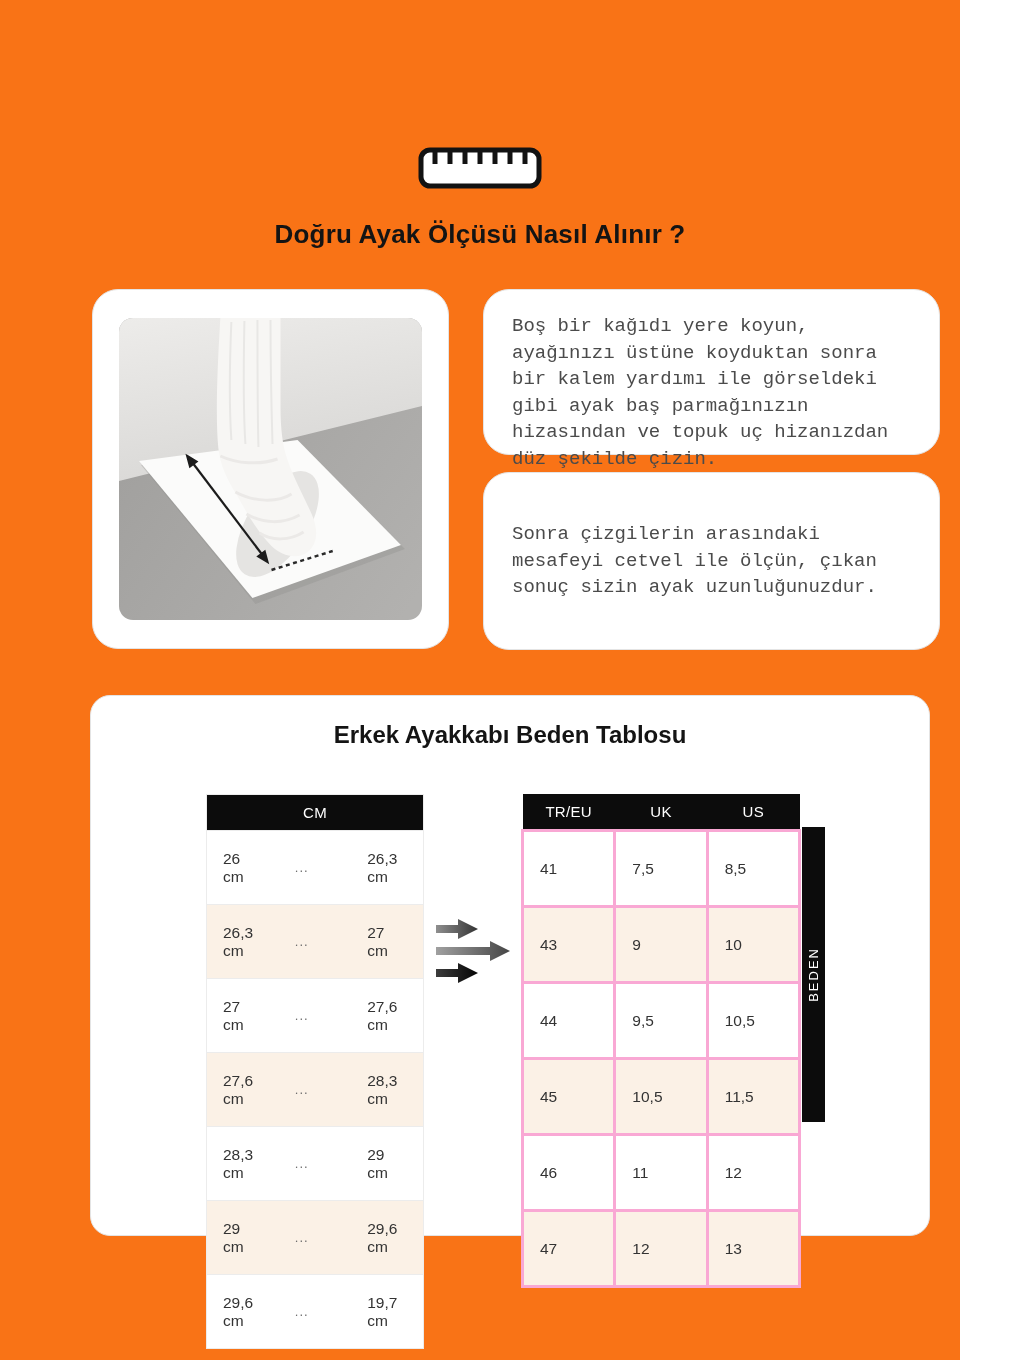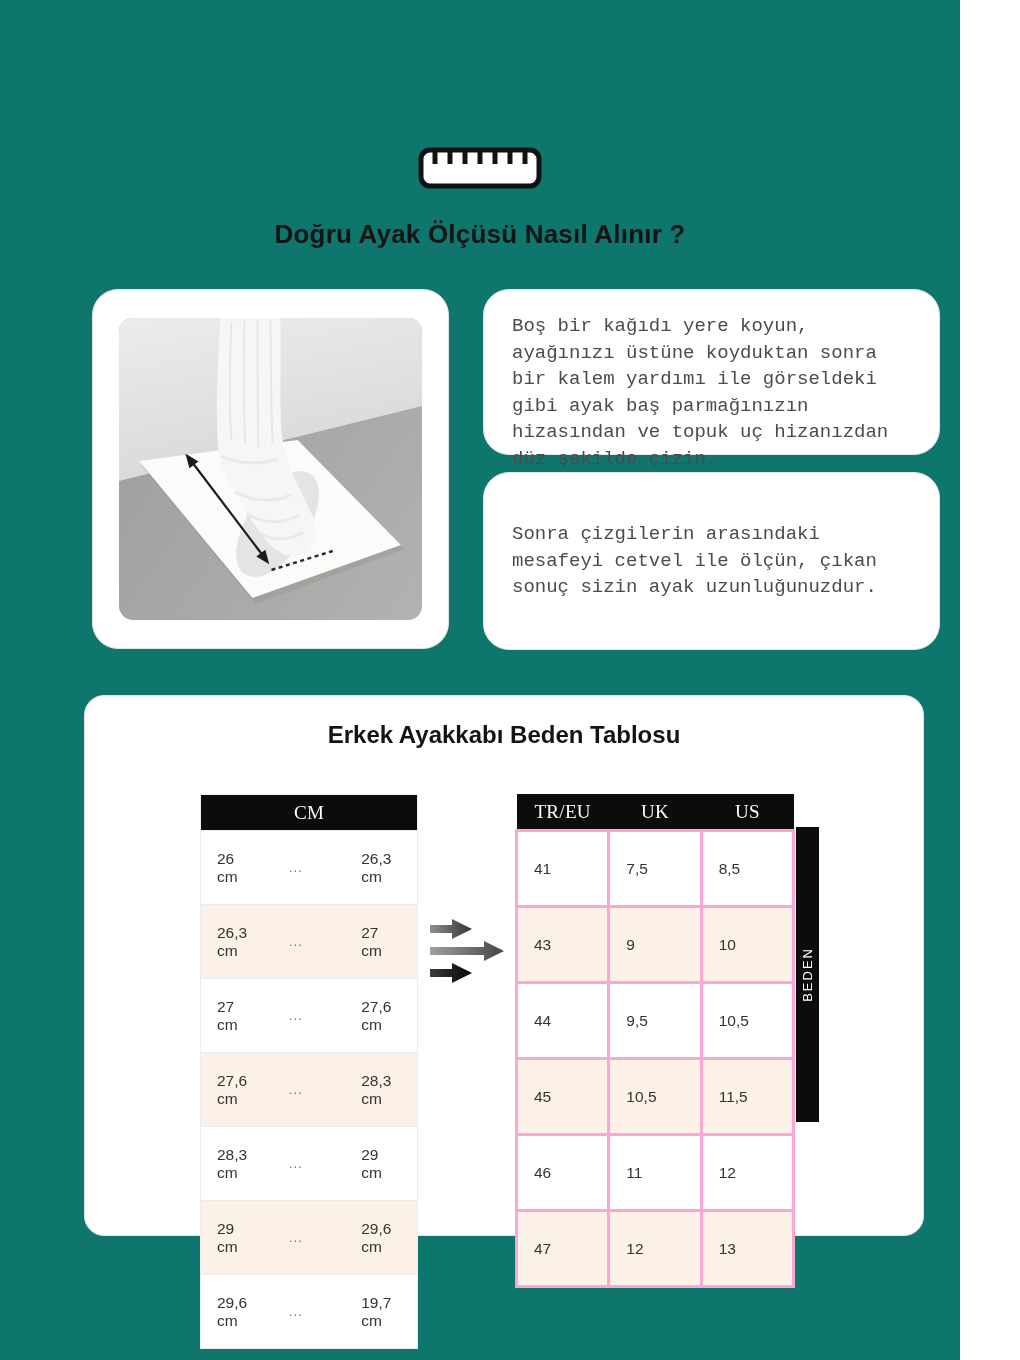--- a/index.html
+++ b/index.html
@@ -1,21 +1,21 @@
 <!DOCTYPE html>
 <html><head>
 <meta charset="utf-8">
 <style>
   html,body{margin:0;padding:0;}
   body{
     width:1020px;height:1360px;background:#ffffff;
     font-family:"Liberation Sans","DejaVu Sans",sans-serif;
     color:#222;
   }
-  .page{position:relative;width:960px;height:1360px;overflow:hidden;background:#0f766e;}
+  .page{position:relative;width:960px;height:1360px;overflow:hidden;background:#f97316;}
 
   
   .ruler{position:absolute;top:147px;left:50%;transform:translateX(-50%);width:124px;height:40px;}
 
   .main-title{
     position:absolute;top:219px;left:0;width:100%;text-align:center;margin:0;
     font-size:26px;font-weight:700;color:#141414;letter-spacing:.2px;
   }
 
   
@@ -31,31 +31,31 @@
     position:absolute;left:483px;width:457px;background:#fff;
     border:1px solid #e4e4e4;border-radius:26px;box-sizing:border-box;
     color:#4b4b4b;font-size:19px;line-height:26.5px;font-family:Liberation Mono, monospace;
   }
   .card-1{top:289px;height:166px;padding:23px 28px;}
   .card-2{top:472px;height:178px;padding:0 28px;display:flex;align-items:center;justify-content:flex-end;}
   .info-card p{margin:0;}
 
   
   .size-card{
-    position:absolute;left:84px;top:695px;width:840px;height:541px;
+    position:absolute;left:90px;top:695px;width:840px;height:541px;
     background:#fff;border:1px solid #e4e4e4;border-radius:20px;box-sizing:border-box;
   }
   .size-title{
     position:absolute;top:25px;left:0;width:100%;text-align:center;margin:0;
     font-size:24px;font-weight:700;color:#141414;
   }
   table{border-collapse:collapse;position:absolute;top:98px;table-layout:fixed;}
   th{
-    background:#0c0c0c;color:#ffffff;font-weight:500;font-size:19px;
-    height:33px;text-align:center;letter-spacing:.3px;font-family:Liberation Serif, serif;
+    background:#0c0c0c;color:#ffffff;font-weight:500;font-size:15px;
+    height:33px;text-align:center;letter-spacing:.3px;
   }
   td{
     height:41px;text-align:left;font-size:15.5px;color:#333;background:#fff;
     padding:16px;
   }
   tbody tr:nth-child(even) td{background:#fbf1e6;}
 
   .cm-table{left:115px;width:218px;border:1px solid #ececec;}
   .cm-table td{border-top:1px solid #ececec;border-bottom:1px solid #ececec;}
   .cm-table td:first-child{width:42%;}

